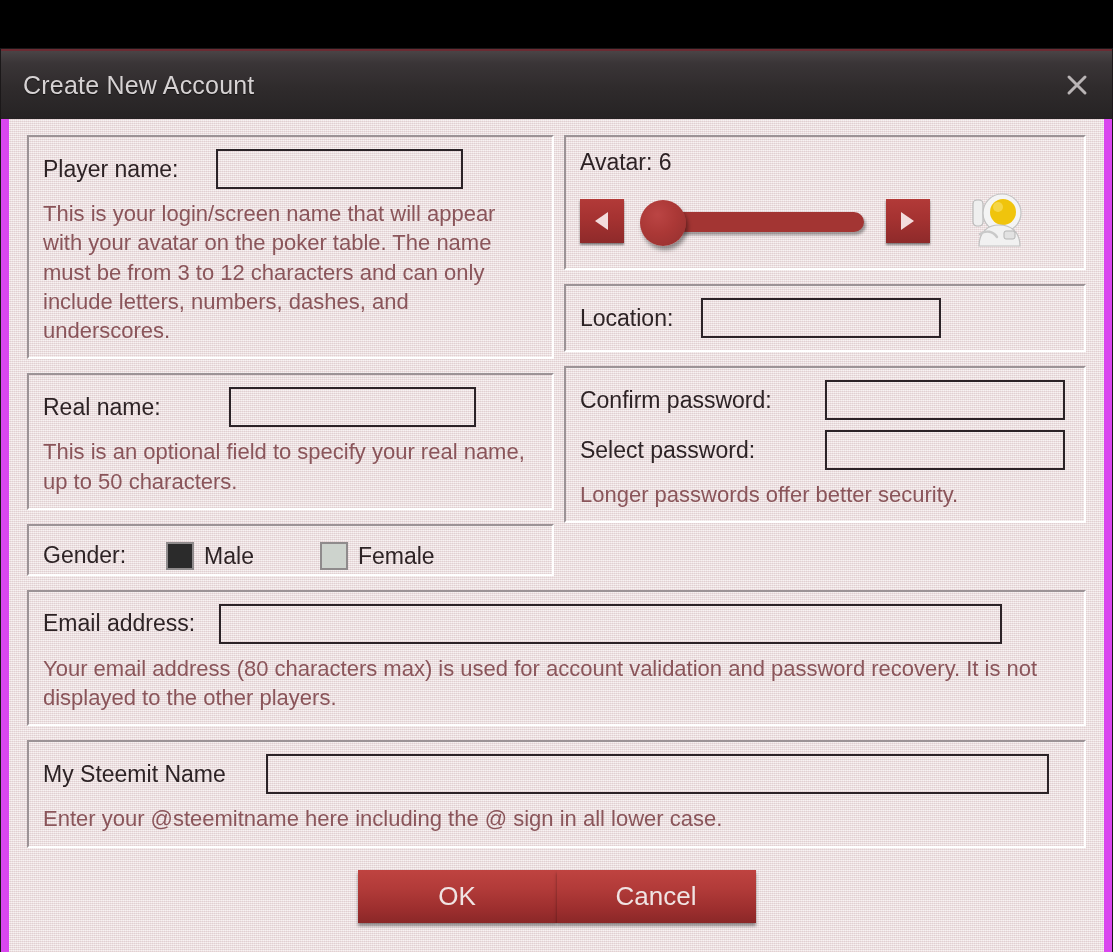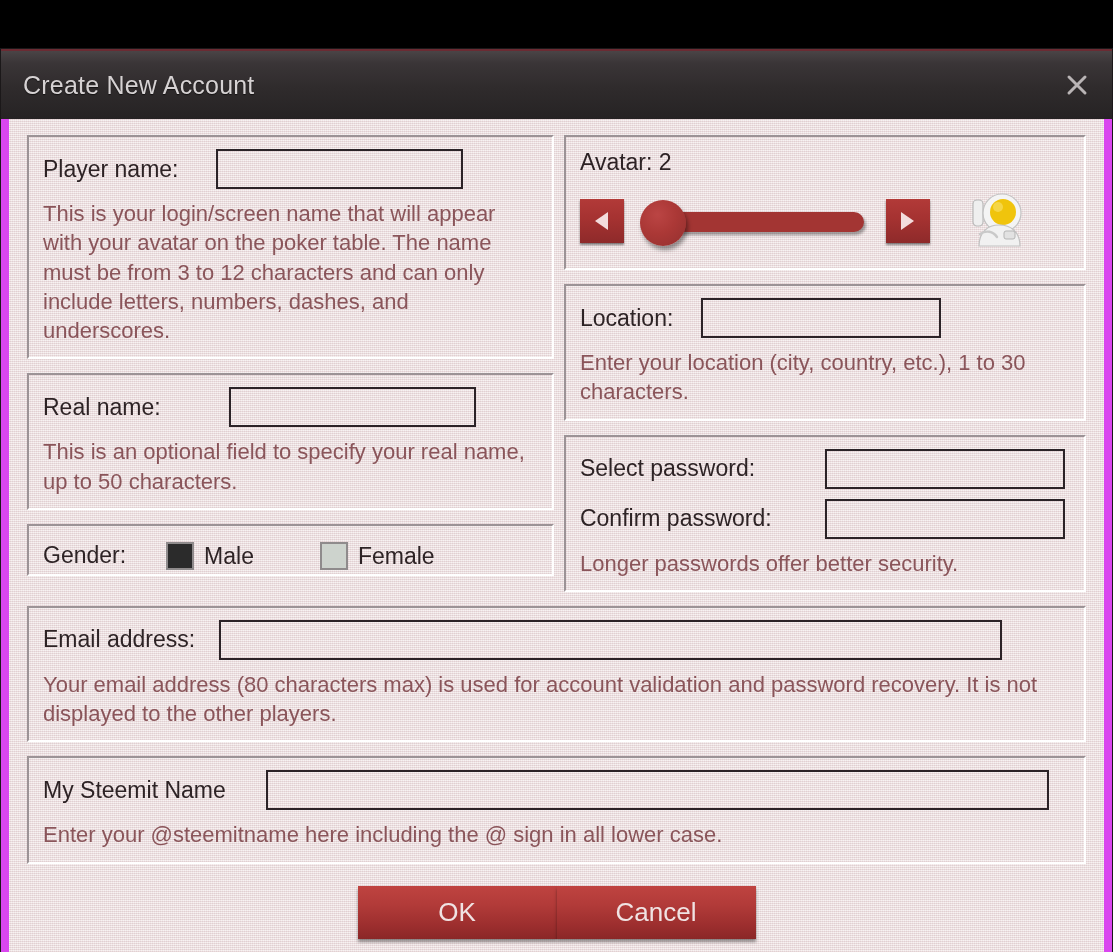--- a/index.html
+++ b/index.html
@@ -284,21 +284,21 @@
               <span class="cb-label">Female</span>
             </span>
           </div>
         </div>
 
       </div>
 
       <div class="col col-right">
 
         <div class="panel" id="panel-avatar">
-          <div id="avatar-caption">Avatar: 2</div>
+          <div id="avatar-caption">Avatar: 6</div>
           <div id="avatar-controls">
             <button class="arrow-btn">
               <span class="tri tri-left"></span>
             </button>
 
             <div id="slider">
               <div id="slider-track"></div>
               <div id="slider-handle"></div>
             </div>
 
@@ -324,31 +324,30 @@
               </svg>
             </div>
           </div>
         </div>
 
         <div class="panel" id="panel-location">
           <div class="row">
             <span class="field-label">Location:</span>
             <input class="tbox" id="location-input" type="text" placeholder="" style="">
           </div>
-          <div class="help">Enter your location (city, country, etc.), 1 to 30 characters.</div>
         </div>
 
         <div class="panel" id="panel-password">
+          <div class="row">
+            <span class="field-label" id="pw2-label">Confirm password:</span>
+            <input class="tbox" id="pw2-input" type="password" style="">
+          </div>
           <div class="row">
             <span class="field-label" id="pw1-label">Select password:</span>
             <input class="tbox" id="pw1-input" type="password" style="">
-          </div>
-          <div class="row">
-            <span class="field-label" id="pw2-label">Confirm password:</span>
-            <input class="tbox" id="pw2-input" type="password" style="">
           </div>
           <div class="help">Longer passwords offer better security.</div>
         </div>
 
       </div>
     </div>
 
     <div class="panel" id="panel-email">
       <div class="row">
         <span class="field-label">Email address:</span>

